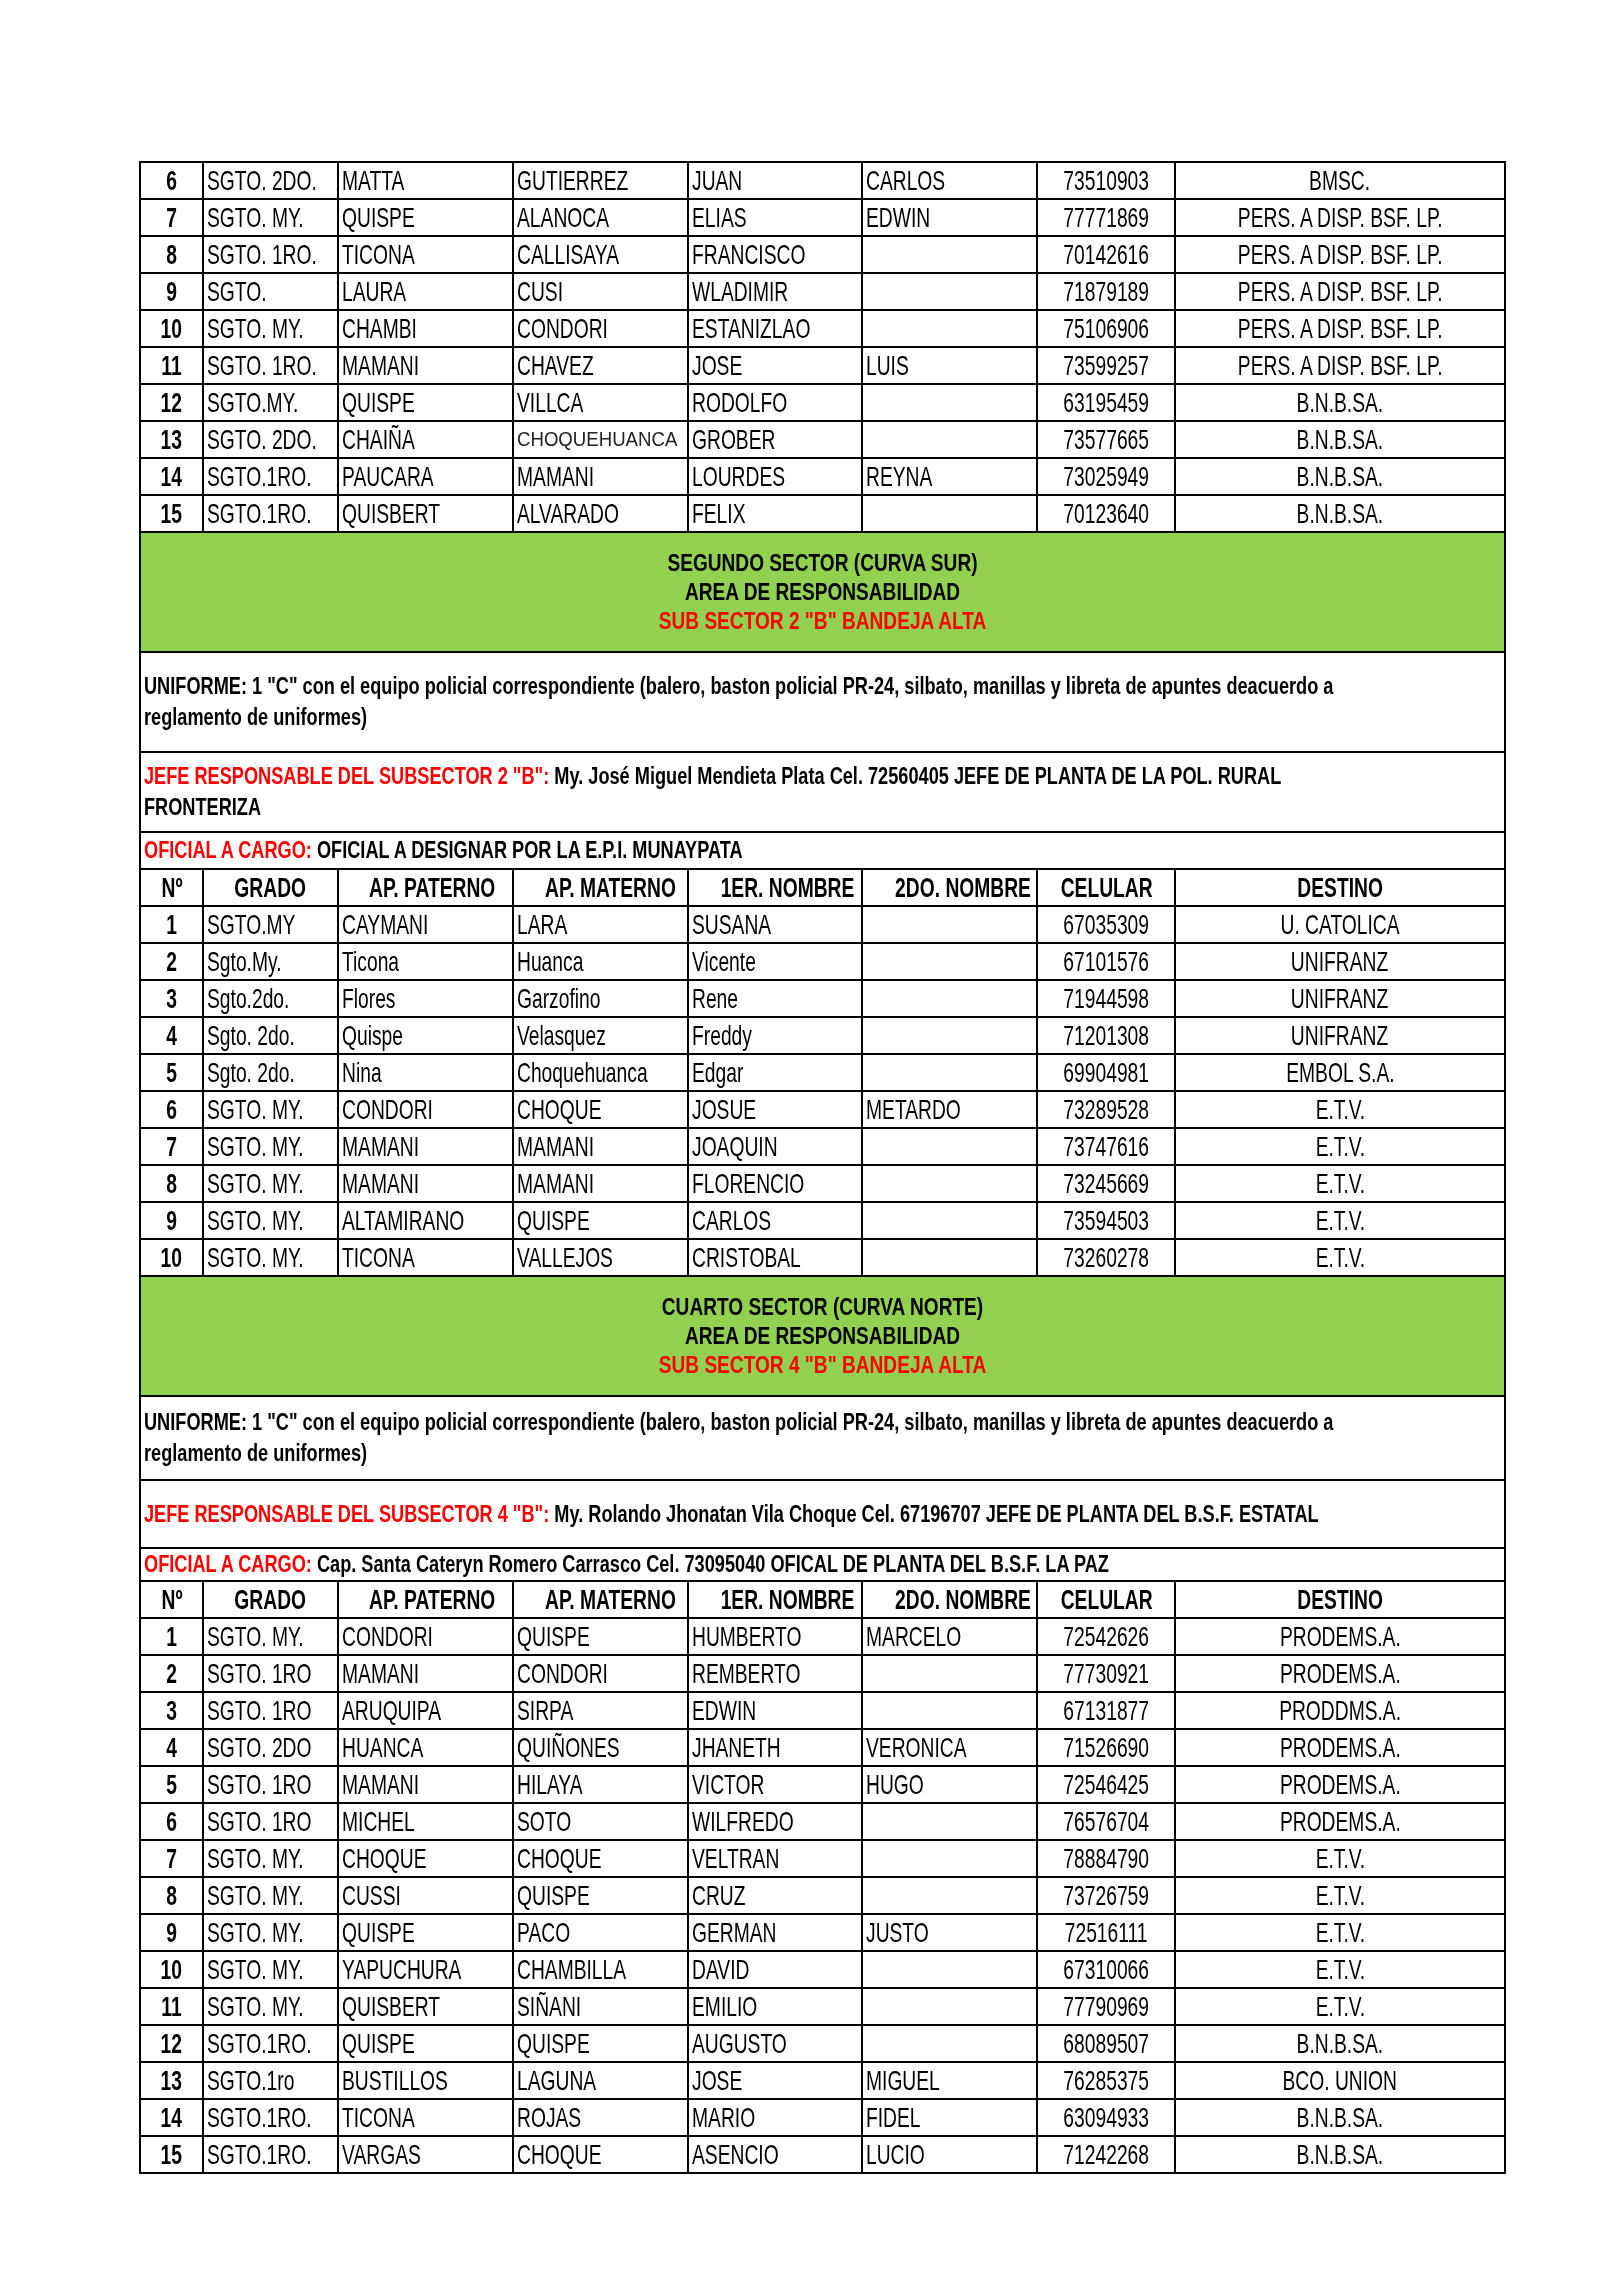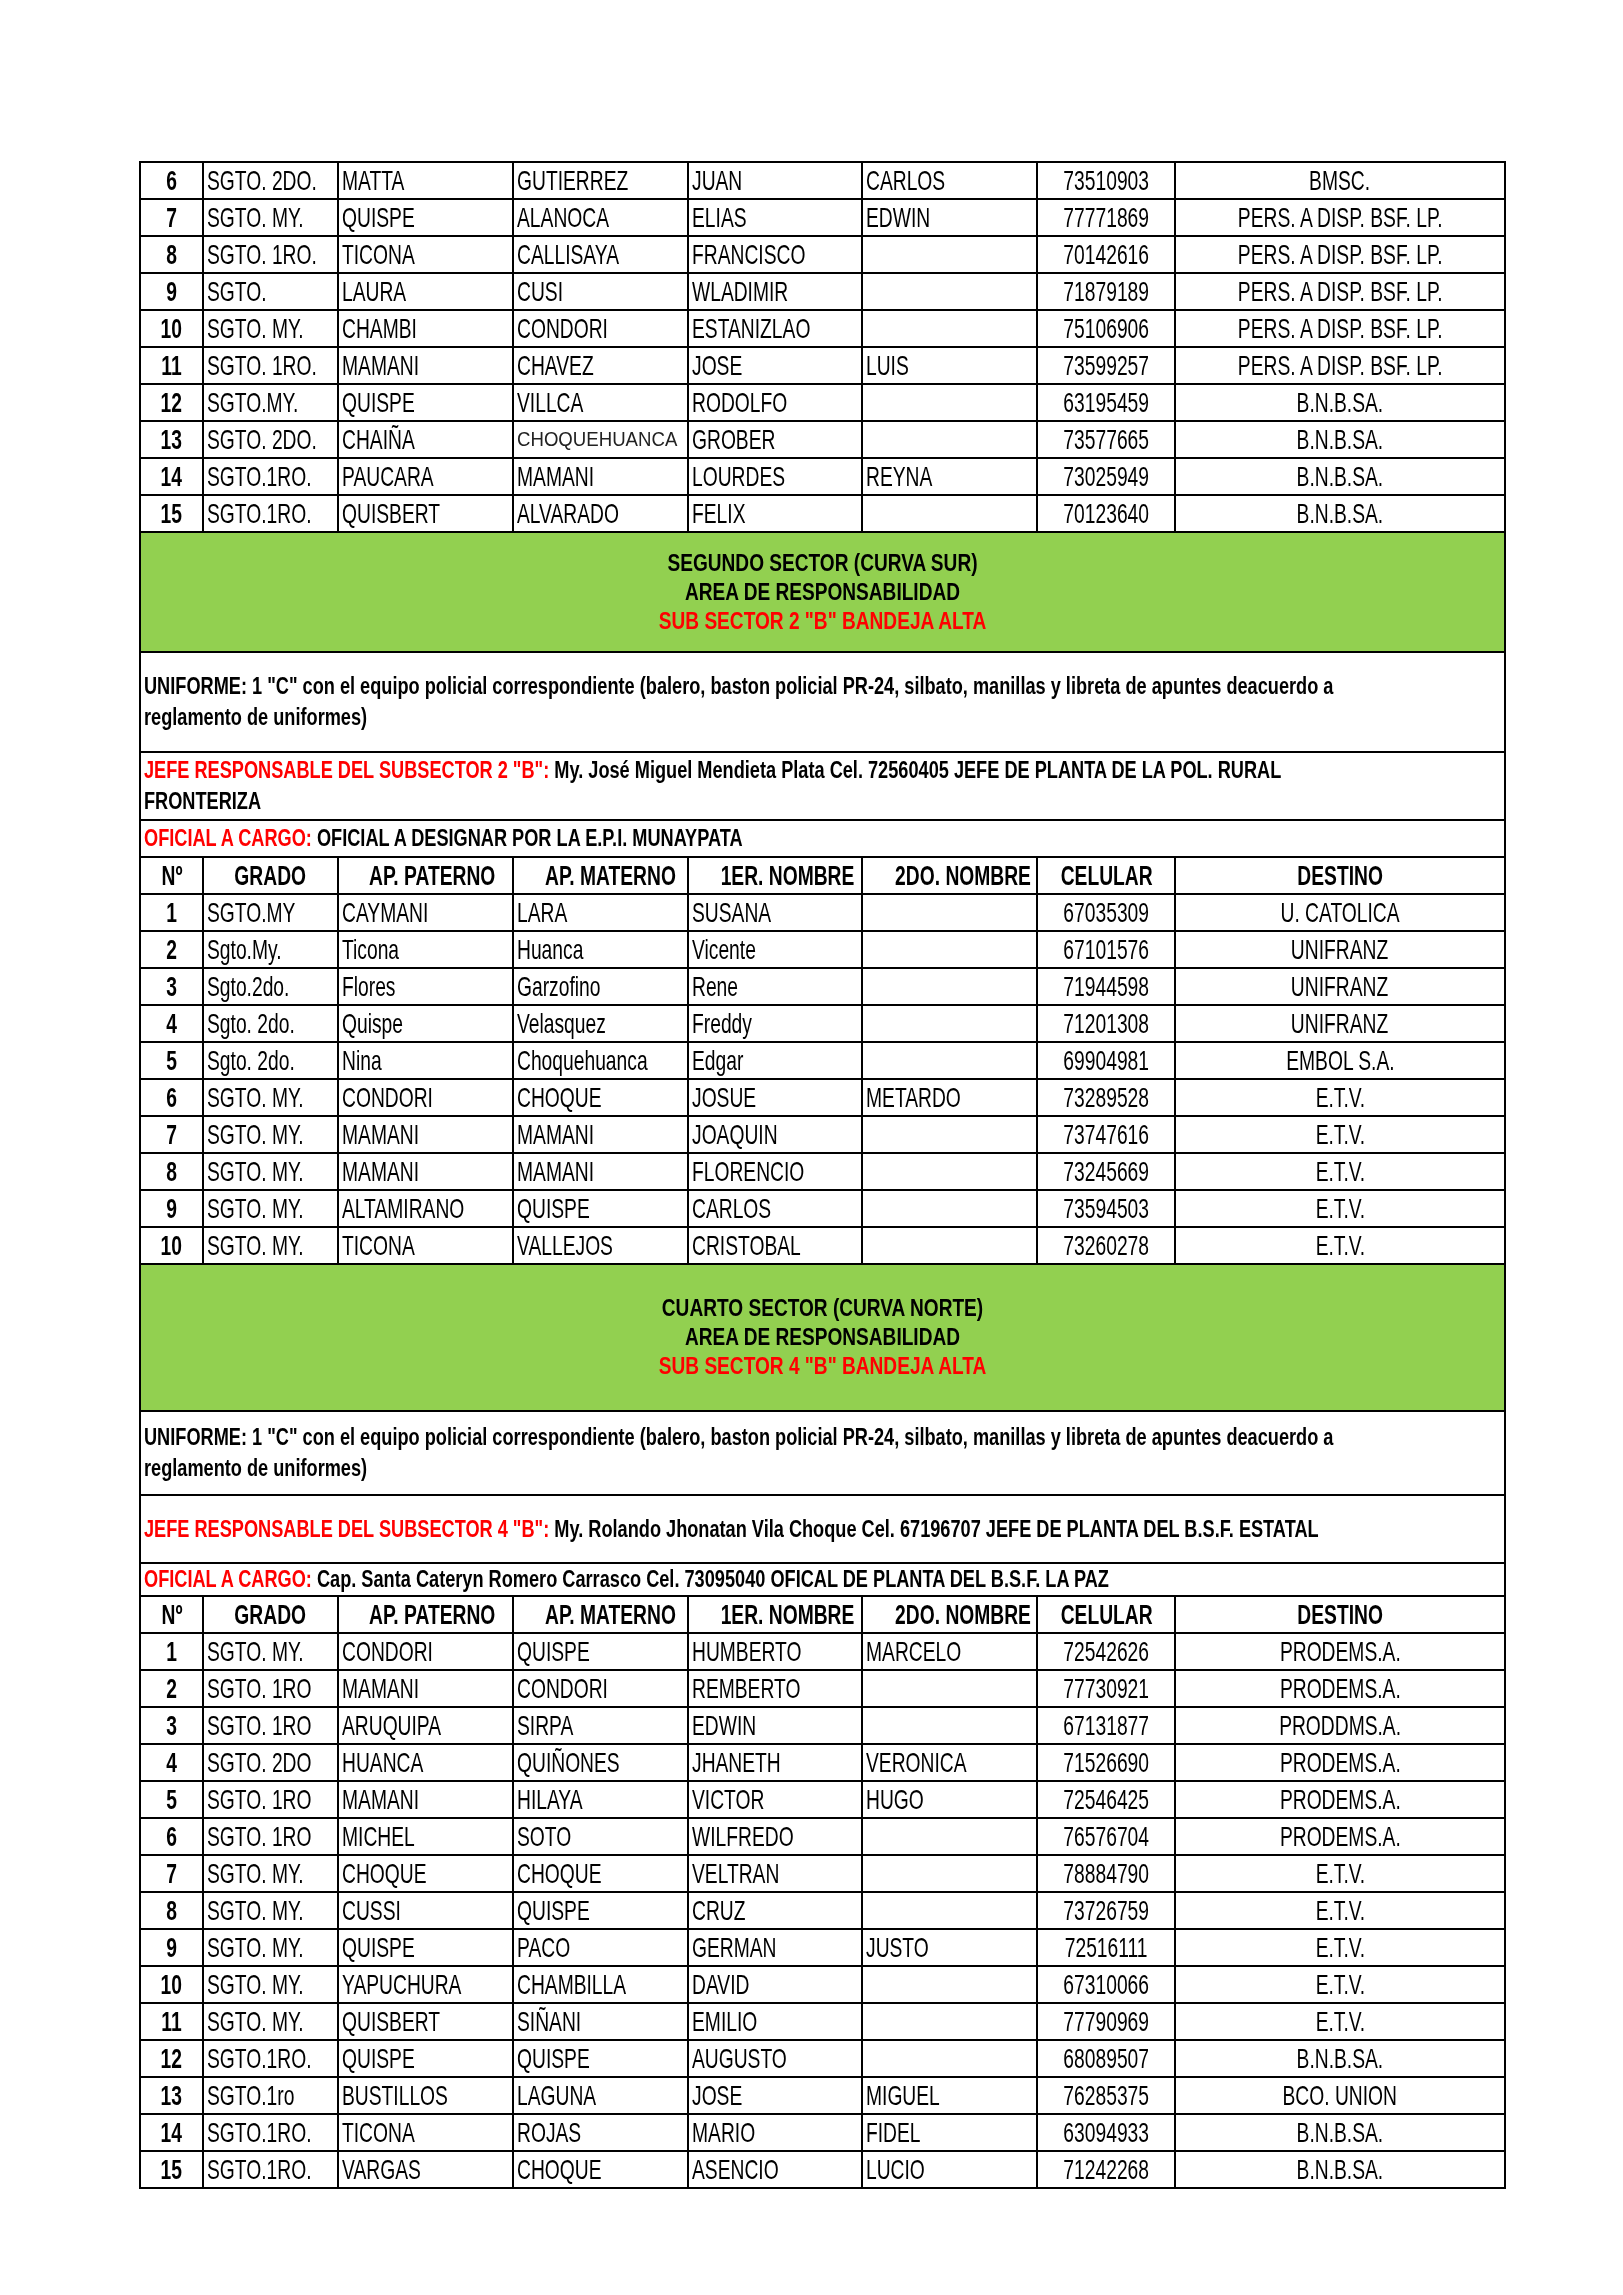--- a/index.html
+++ b/index.html
@@ -163,21 +163,21 @@
           <span class="band-line red">SUB SECTOR 2 "B" BANDEJA ALTA</span>
         </td>
       </tr>
       <tr class="info">
         <td colspan="8" style="height:100px">
           <span class="cond-block">UNIFORME: 1 "C" con el equipo policial correspondiente (balero, baston policial PR-24, silbato, manillas y libreta de apuntes deacuerdo a
 reglamento de uniformes)</span>
         </td>
       </tr>
       <tr class="info">
-        <td colspan="8" style="height:68px">
+        <td colspan="8" style="height:80px">
           <span class="cond-block"><span class="red">JEFE RESPONSABLE DEL SUBSECTOR 2 "B":</span> <span class="txt">My. José Miguel Mendieta Plata Cel. 72560405 JEFE DE PLANTA DE LA POL. RURAL
 FRONTERIZA</span></span>
         </td>
       </tr>
       <tr class="info">
         <td colspan="8" style="height:37px">
           <span class="cond-block nowrap"><span class="red">OFICIAL A CARGO:</span> <span>OFICIAL A DESIGNAR POR LA E.P.I. MUNAYPATA</span></span>
         </td>
       </tr>
       <tr class="hdr r56">
@@ -289,21 +289,21 @@
           <td class="left"><span class="cx">VALLEJOS</span></td>
           <td class="left"><span class="cx">CRISTOBAL</span></td>
           <td class="left"><span class="cx"></span></td>
           <td class="center"><span class="cx">73260278</span></td>
           <td class="center"><span class="cx">E.T.V.</span></td>
         </tr>
       </tbody>
 
     <tbody>
       <tr class="band">
-        <td colspan="8" style="height:147px">
+        <td colspan="8" style="height:120px">
           <span class="band-line">CUARTO SECTOR (CURVA NORTE)</span>
           <span class="band-line">AREA DE RESPONSABILIDAD</span>
           <span class="band-line red">SUB SECTOR 4 "B" BANDEJA ALTA</span>
         </td>
       </tr>
       <tr class="info">
         <td colspan="8" style="height:84px">
           <span class="cond-block">UNIFORME: 1 "C" con el equipo policial correspondiente (balero, baston policial PR-24, silbato, manillas y libreta de apuntes deacuerdo a
 reglamento de uniformes)</span>
         </td>

